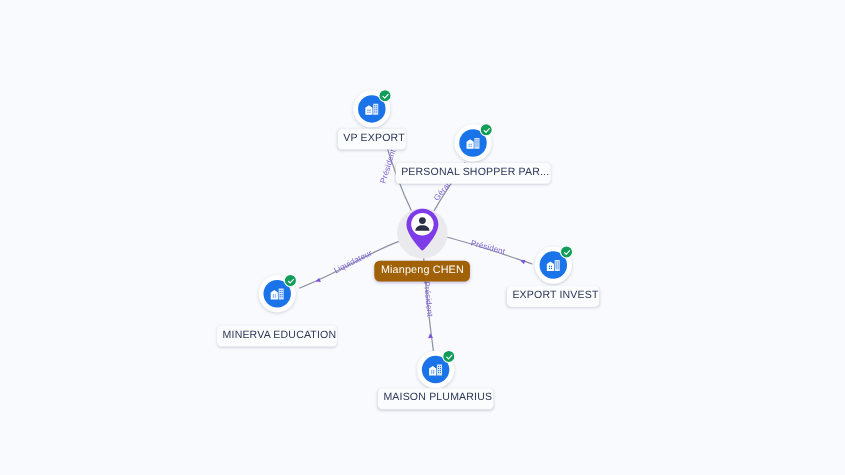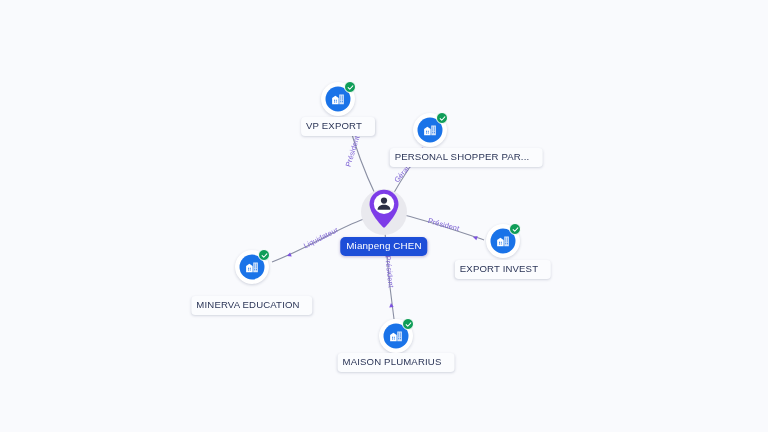--- a/index.html
+++ b/index.html
@@ -121,21 +121,21 @@
     transform: translate(-50%, 0);
     white-space: nowrap;
     border-radius: 4px;
     line-height: 1;
     pointer-events: auto;
   }
   .company-label {
     background: #fbfcfe;
     color: #2b3557;
     font-size: 9.6px;
-    padding: 4px 13px 5px 5px;
+    padding: 4px 1px 5px 5px;
     box-shadow: 0 1px 2.5px rgba(40,50,90,.18);
     letter-spacing: .15px;
   }
   .person-label {
     background: #7d3ce8;
     color: #ffffff;
     font-size: 9.8px;
     padding: 4px 6px 5px 6px;
     border-radius: 5px;
     letter-spacing: .15px;
@@ -194,21 +194,21 @@
             <path fill="#d7e6fb" d="M14.0 20.4V4.6h7.4v15.8z"></path>
             <path fill="#1a73e8" d="M15.6 6.6h1.5v1.5h-1.5zm2.8 0h1.5v1.5h-1.5zm-2.8 3.0h1.5v1.5h-1.5zm2.8 0h1.5v1.5h-1.5zm-2.8 3.0h1.5v1.5h-1.5zm2.8 0h1.5v1.5h-1.5zm-2.8 3.0h1.5v1.5h-1.5zm2.8 0h1.5v1.5h-1.5z"></path>
           </svg>
         </div>
         <div class="verified-badge" style="background: rgb(15, 157, 88);">
           <svg width="7" height="7" viewBox="0 0 24 24" aria-hidden="true">
             <path fill="none" stroke="#ffffff" stroke-width="3.6" stroke-linecap="round" stroke-linejoin="round" d="M4 12.6 L9.4 18 L20 6.6"></path>
           </svg>
         </div>
       </div>
-      <div class="node-label company-label" style="left: 430px; top: 148px; color: rgb(43, 53, 87); margin-left: 36px;">PERSONAL SHOPPER PAR...</div>
+      <div class="node-label company-label" style="left: 430px; top: 148px; color: rgb(43, 53, 87);">PERSONAL SHOPPER PAR...</div>
       <div class="node company-node" style="left: 503px; top: 241px;">
         <div class="company-halo"></div>
         <div class="company-disc" style="background: rgb(26, 115, 232);">
           <svg width="15" height="15" viewBox="0 0 24 24" aria-hidden="true">
             <path fill="#ffffff" d="M2.6 20.4V10.3l5.2-3.6 5.2 3.6v10.1z"></path>
             <path fill="#1a73e8" d="M5.6 13.0h1.6v1.6H5.6zm2.9 0h1.6v1.6H8.5zM5.6 16.0h1.6v1.6H5.6zm2.9 0h1.6v1.6H8.5z"></path>
             <path fill="#d7e6fb" d="M14.0 20.4V4.6h7.4v15.8z"></path>
             <path fill="#1a73e8" d="M15.6 6.6h1.5v1.5h-1.5zm2.8 0h1.5v1.5h-1.5zm-2.8 3.0h1.5v1.5h-1.5zm2.8 0h1.5v1.5h-1.5zm-2.8 3.0h1.5v1.5h-1.5zm2.8 0h1.5v1.5h-1.5zm-2.8 3.0h1.5v1.5h-1.5zm2.8 0h1.5v1.5h-1.5z"></path>
           </svg>
         </div>
@@ -257,16 +257,16 @@
         <div class="person-glow"></div>
         <div class="person-pin">
           <svg width="34" height="44" viewBox="0 0 34 44" aria-hidden="true">
             <path fill="#7d3ce8" d="M17 1.5c-8.0 0-14.5 6.4-14.5 14.3 0 9.1 11.4 21.0 13.6 23.2a1.3 1.3 0 0 0 1.8 0c2.2-2.2 13.6-14.1 13.6-23.2C31.5 7.9 25.0 1.5 17 1.5z"></path>
             <circle cx="17" cy="15.6" r="10.2" fill="#ffffff"></circle>
             <circle cx="17" cy="12.3" r="3.1" fill="#2b2f45"></circle>
             <path fill="#2b2f45" d="M10.6 21.6c0-3.3 2.9-5.0 6.4-5.0s6.4 1.7 6.4 5.0z"></path>
           </svg>
         </div>
       </div>
-      <div class="node-label person-label" style="left: 384px; top: 237px; background: #1d4ed8;">Mianpeng CHEN</div>
+      <div class="node-label person-label" style="left: 384px; top: 237px; background: #a16207;">Mianpeng CHEN</div>
     </div>
 
 </div>
 
 </body></html>

